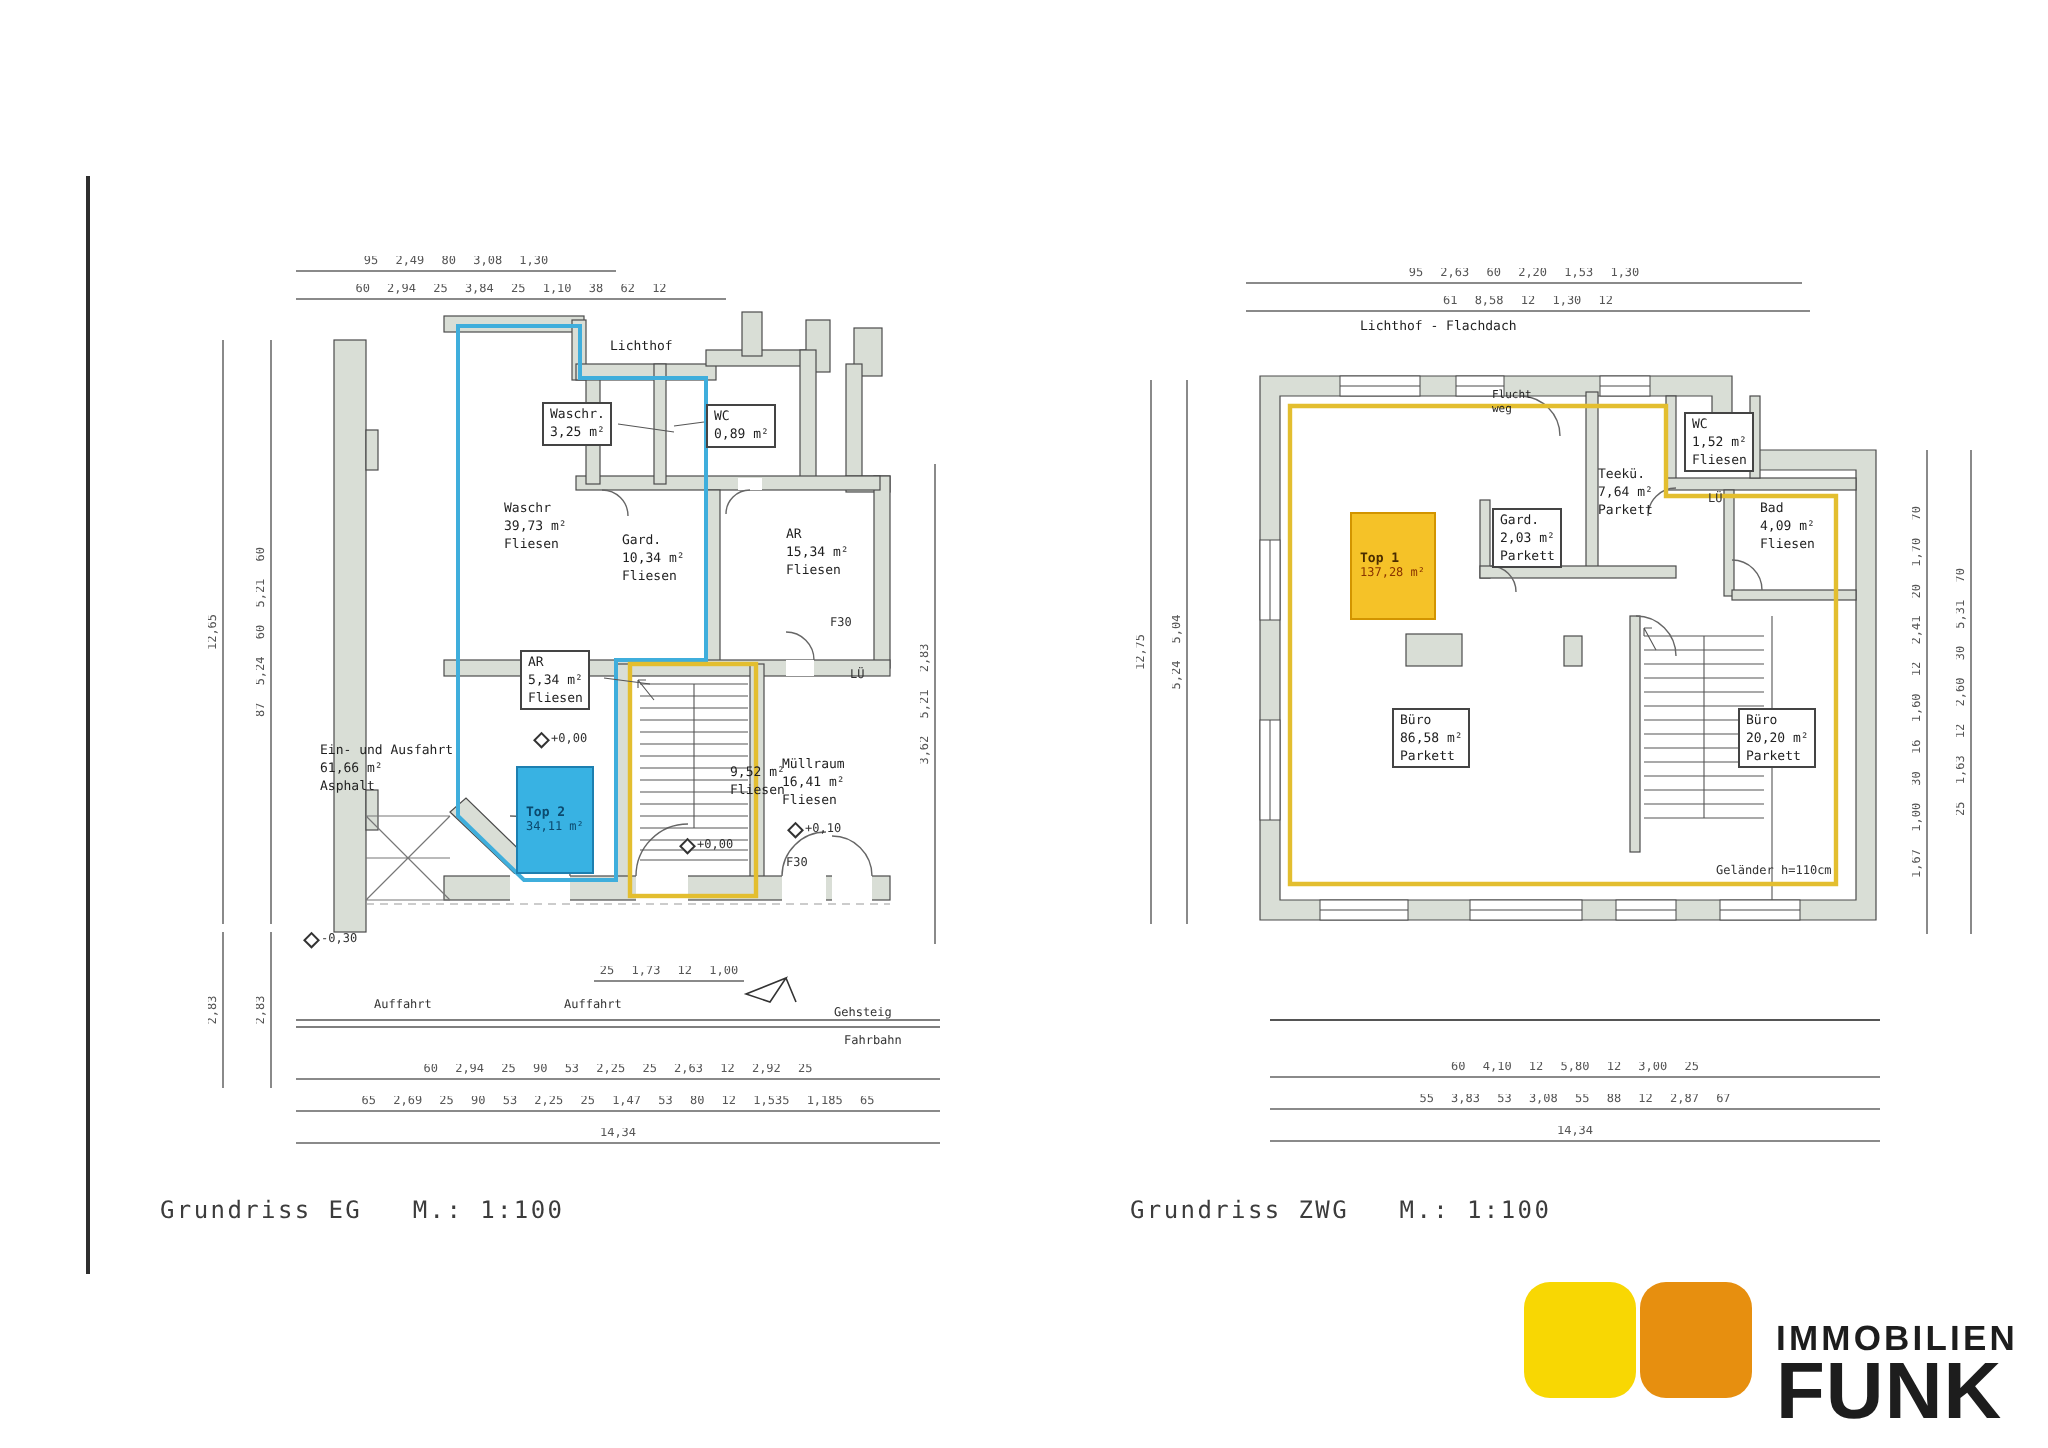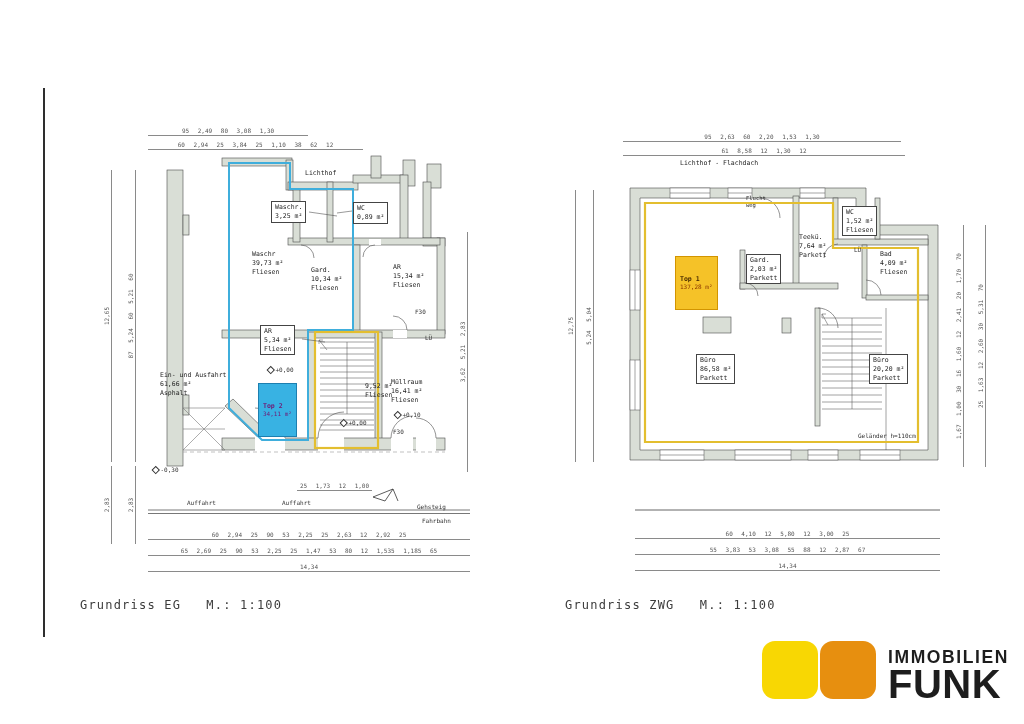--- a/index.html
+++ b/index.html
@@ -20,31 +20,31 @@
   .dimh .l{border-top:0.7px solid #8a8a8a;height:0;}
   .dimv{position:absolute;transform:rotate(-90deg);transform-origin:0 0;z-index:3;}
   
   .lvl{position:absolute;font-size:6px;color:#333;display:flex;align-items:center;gap:2px;z-index:4;}
   .lvl .d{width:3.5px;height:3.5px;border:0.7px solid #333;transform:rotate(45deg);background:#fff;flex:none;}
   .tag{position:absolute;font-size:6px;color:#333;z-index:4;white-space:nowrap;}
   
   .badge{position:absolute;text-align:left;line-height:1.3;padding:18px 4px;z-index:5;}
   .badge .b1{font-weight:bold;font-size:6.5px;display:block;}
   .badge .b2{font-size:6px;display:block;}
-  .badge-top2{background:#38B2E3;border:1px solid #1D7FB0;color:#701a75;}
+  .badge-top2{background:#38B2E3;border:1px solid #1D7FB0;color:#0c4a6e;}
   .badge-top1{background:#F5C228;border:1px solid #D29400;color:#4a2c00;}
   .badge-top1 .b2{color:#8a3500;}
   .caption{position:absolute;font-size:12px;letter-spacing:1.2px;color:#3c3c3c;white-space:pre;}
   
   .logo{position:absolute;left:762px;top:641px;display:flex;align-items:flex-start;}
   .logo .sq{width:56px;height:58px;border-radius:13px;}
   .logo .sq.y{background:#F8D703;}
   .logo .sq.o{background:#E78F0F;margin-left:2px;}
   .logo .txt{margin-left:12px;color:#1d1d1d;}
-  .logo .t1{font-family:"Liberation Sans",sans-serif;font-weight:bold;font-size:17.5px;letter-spacing:1.6px;line-height:1;margin-top:8px;}
+  .logo .t1{font-family:"Liberation Sans",sans-serif;font-weight:bold;font-size:17.5px;letter-spacing:1.6px;line-height:1;margin-top:20px;}
   .logo .t2{font-family:"Liberation Sans",sans-serif;font-weight:bold;font-size:40px;line-height:0.85;letter-spacing:0.5px;}
 </style>
 </head>
 <body>
 
 <div class="sheet">
 
   <div class="fold"></div>
 
   <div class="plan" style="left:75px;top:120px;width:400px;height:475px;">

